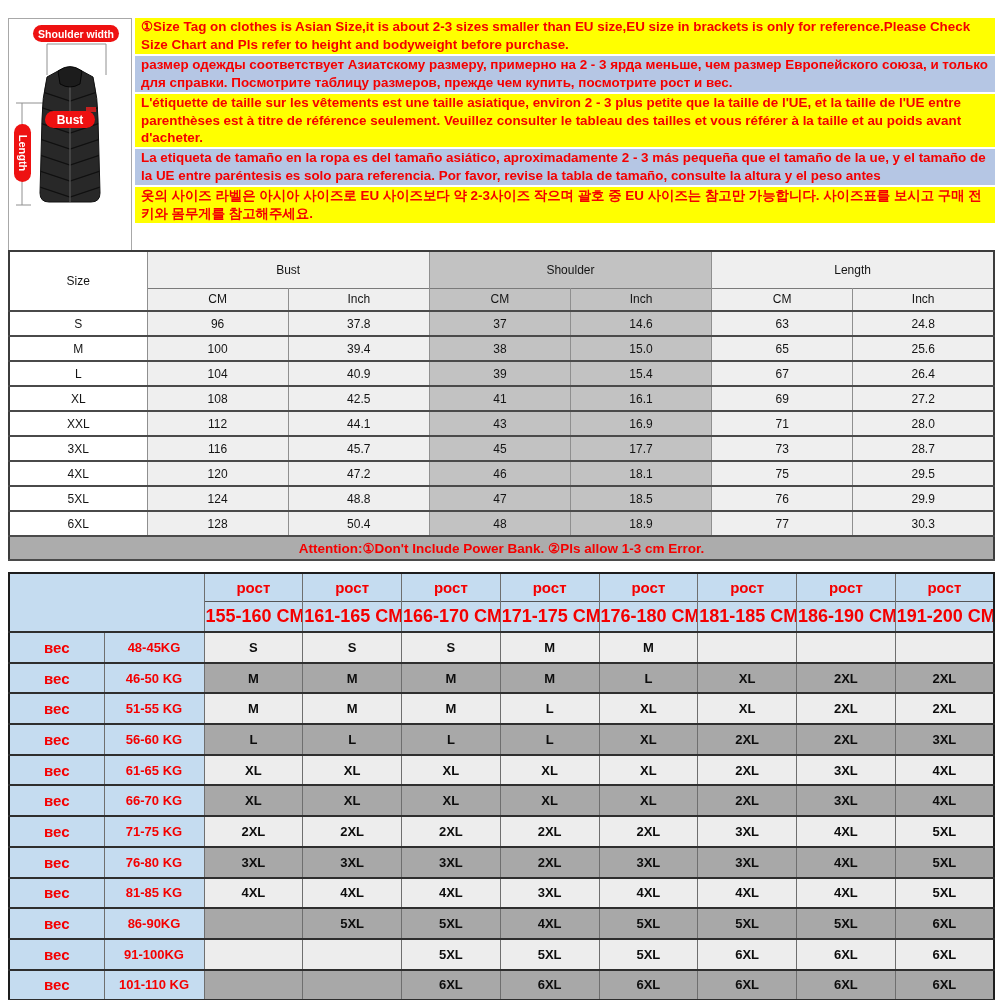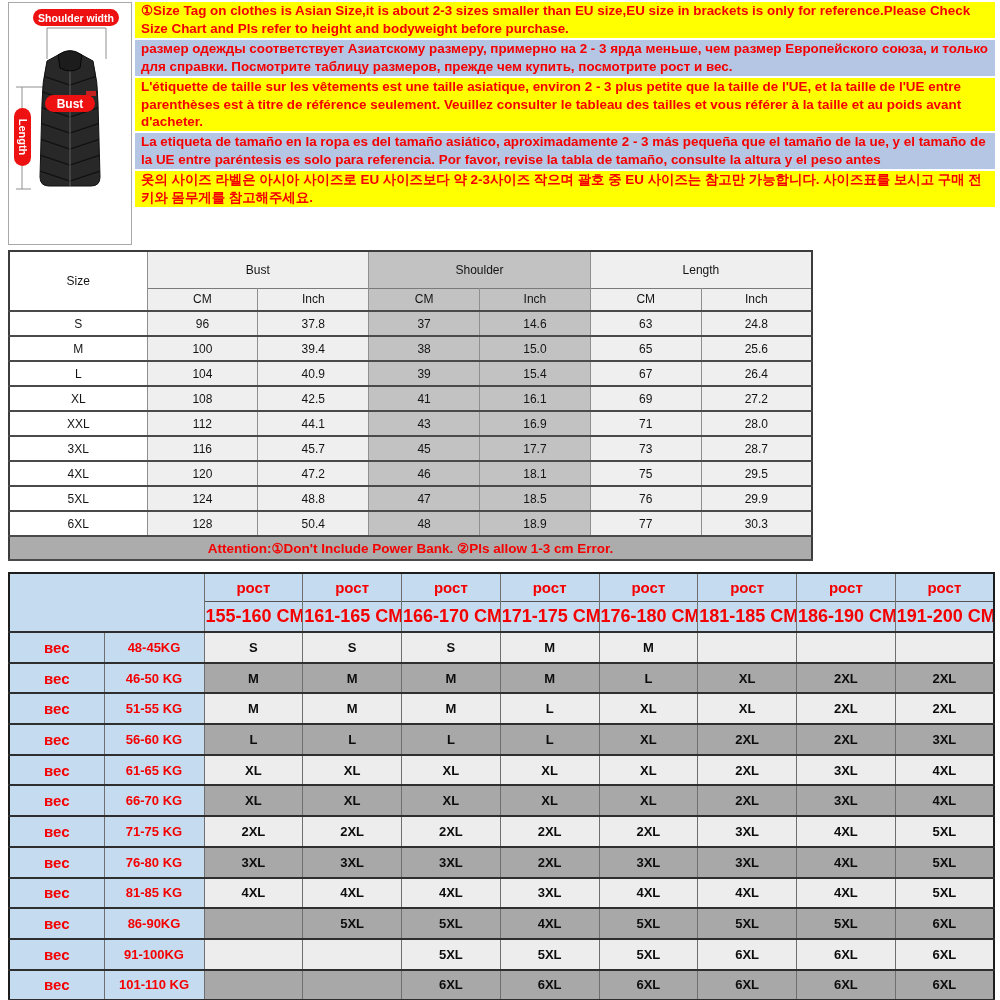--- a/index.html
+++ b/index.html
@@ -6,31 +6,31 @@
     --accent-red:#f40000; --note-yellow:#ffff00; --note-blue:#b5c6e4;
     --pill-red:#ee1111; --table-light:#efefef; --table-mid:#c2c2c2;
     --attention-bg:#acacac; --fit-blue:#c5dcf0; --fit-row-light:#ededed;
     --fit-row-dark:#a8a8a8; --vest-dark:#262626;
   }
   html,body{margin:0;padding:0;background:#ffffff;}
   body{width:1000px;height:1000px;font-family:"Liberation Sans",sans-serif;}
   .page{position:relative;width:1000px;height:1000px;background:#fff;overflow:hidden;}
 
   
-  .top{position:absolute;left:8px;top:2px;width:987px;height:243px;display:flex;gap:3px;}
+  .top{position:absolute;left:8px;top:18px;width:987px;height:243px;display:flex;gap:3px;}
   .vest-box{width:122px;height:241px;border:1px solid #a8a8a8;background:#fff;flex:none;}
   .notes{flex:1;display:flex;flex-direction:column;gap:2px;}
   .note{font-weight:bold;color:var(--accent-red);font-size:13.4px;line-height:17.6px;
         padding:0 6px;overflow:hidden;box-sizing:border-box;}
   .nh2{height:36px;} .nh3{height:53px;}
   .bg-yellow{background:var(--note-yellow);}
   .bg-blue{background:var(--note-blue);}
 
   
-  .size-table{position:absolute;left:8px;top:250px;width:805px;border-collapse:collapse;
+  .size-table{position:absolute;left:8px;top:250px;width:987px;border-collapse:collapse;
               table-layout:fixed;border:2px solid #3c3c3c;}
   .size-table tr{border-bottom:2px solid #4a4a4a;}
   .size-table tr.h1{height:37px;border-bottom:1px solid #7a7a7a;}
   .size-table tr.h2{height:23px;}
   .size-table tr.drow{height:25px;}
   .size-table tr.att{height:24px;}
   .size-table td{border-left:1px solid #8f8f8f;text-align:center;font-size:12px;
                  color:#141414;white-space:nowrap;overflow:hidden;}
   .c-size{background:#ffffff;}
   .c-light{background:var(--table-light);}

